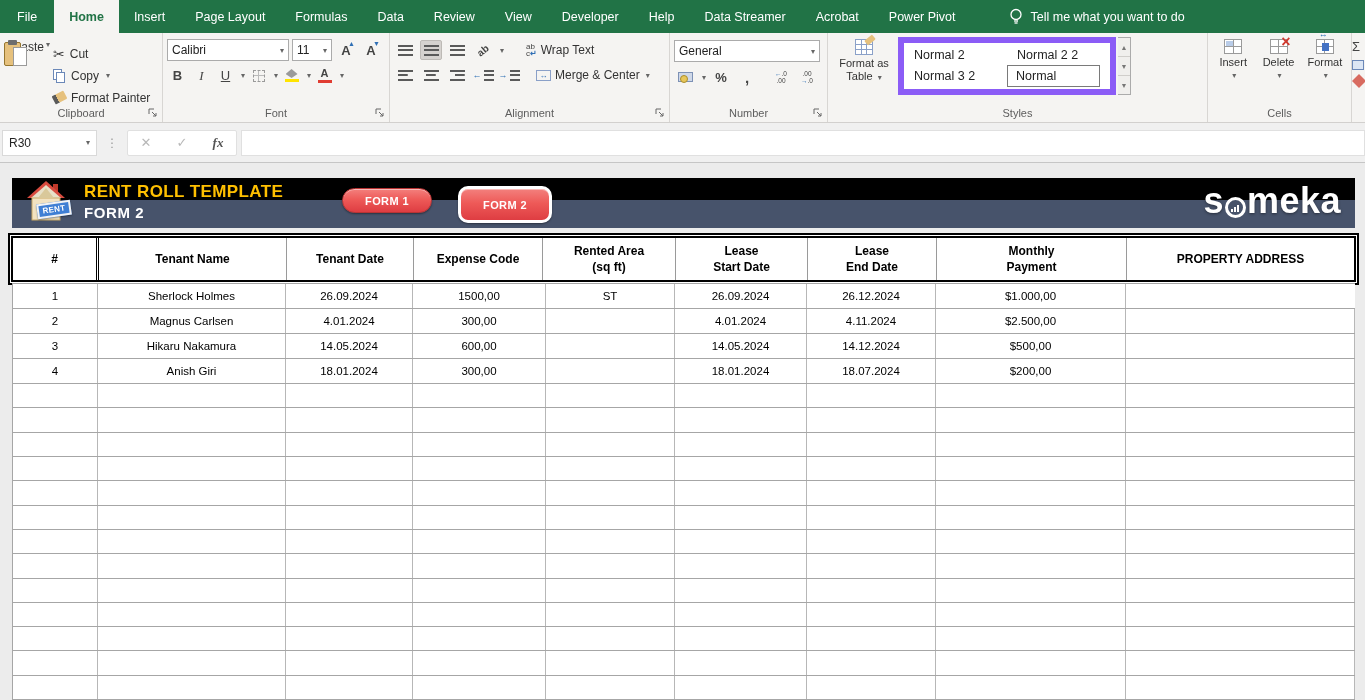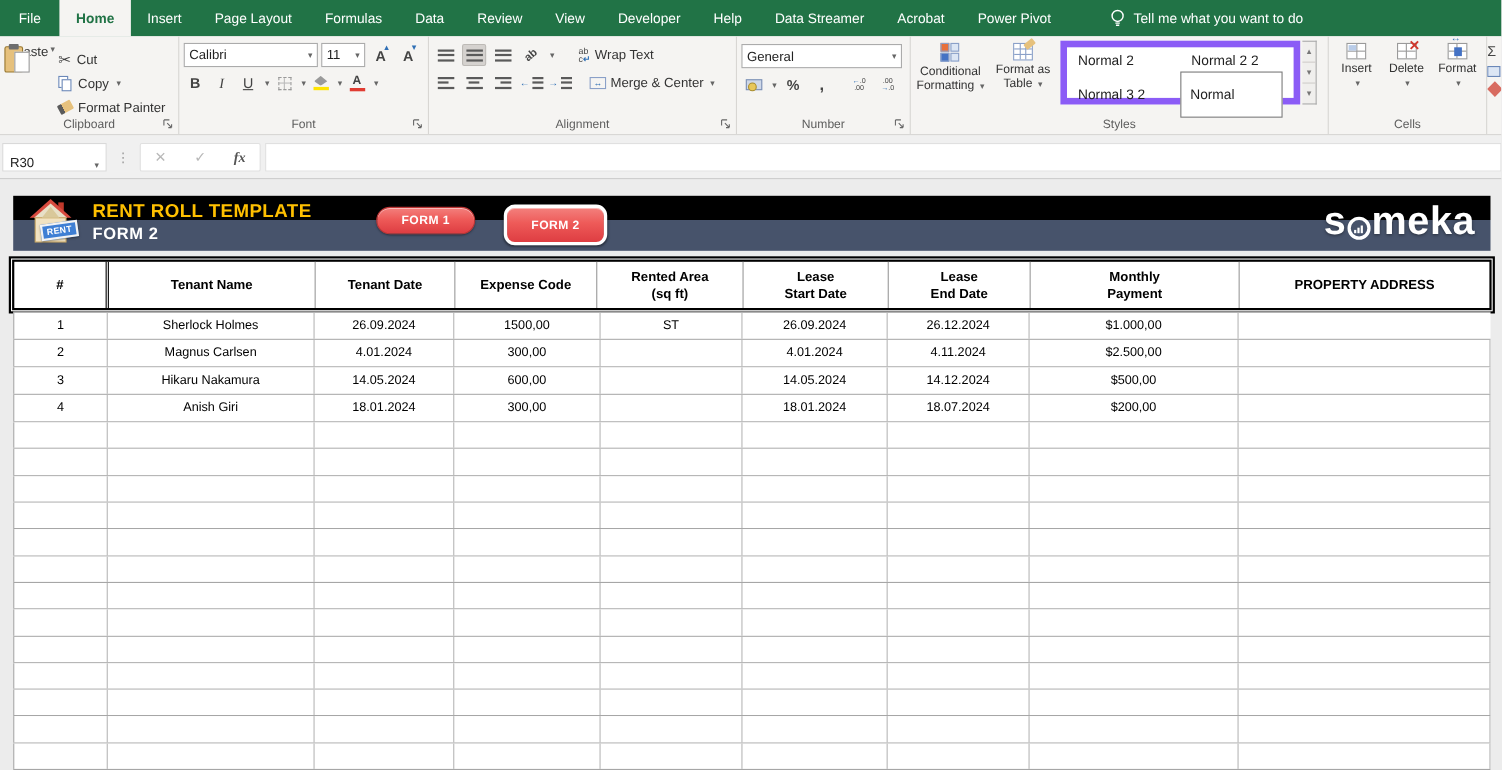--- a/index.html
+++ b/index.html
@@ -99,21 +99,21 @@
   .cf-art i { background:#dce6f4; border:1px solid #8aa0c8; }
   .cf-art i.r { background:#e8703a; } .cf-art i.b { background:#4472c4; }
   .fat-art { width:18px; height:16px; border:1px solid #8aa0c8; background:
       linear-gradient(#8aa0c8,#8aa0c8) 0 33%/100% 1px no-repeat,
       linear-gradient(#8aa0c8,#8aa0c8) 0 66%/100% 1px no-repeat,
       linear-gradient(#8aa0c8,#8aa0c8) 33% 0/1px 100% no-repeat,
       linear-gradient(#8aa0c8,#8aa0c8) 66% 0/1px 100% no-repeat,#fff; position:relative; }
   .fat-art::after { content:""; position:absolute; right:-3px; top:-3px; width:10px; height:6px; background:#e6c17d; transform:rotate(-40deg); border-radius:1px; }
   .gallery { width:218px; height:58px; background:#fff; border:6px solid #8b5cf6; display:grid; grid-template-columns:1fr 1fr; grid-template-rows:1fr 1fr; align-items:center; padding:2px 0; }
   .gal-item { font-size:12.5px; color:#1f1f1f; padding:3px 10px; cursor:pointer; align-self:center; }
-  .gal-item.selected { border:1.5px solid #7a7a7a; background:#fff; margin-right:10px; padding:13px 8px; }
+  .gal-item.selected { border:1.5px solid #7a7a7a; background:#fff; margin-right:10px; padding:3px 8px; }
   .gal-scroll { width:13px; height:58px; border:1px solid #ababab; border-left:none; background:#f0efed; display:flex; flex-direction:column; }
   .gal-scroll span { flex:1; display:flex; align-items:center; justify-content:center; font-size:7px; color:#777; cursor:pointer; }
   .gal-scroll span + span { border-top:1px solid #d0cecb; }
 
   
   .g-cells { width:144px; }
   .g-cells .rg-content { gap:2px; padding-top:4px; justify-content:center; }
   .cells-art { width:18px; height:15px; border:1px solid #9a9a9a; background:
       linear-gradient(#9a9a9a,#9a9a9a) 0 50%/100% 1px no-repeat,
       linear-gradient(#9a9a9a,#9a9a9a) 50% 0/1px 100% no-repeat,#fff; position:relative; }
@@ -124,21 +124,21 @@
 
   
   .g-edit { width:13px; border-right:none; overflow:hidden; }
   .g-edit .col { display:flex; flex-direction:column; gap:6px; padding-top:6px; }
   .g-edit span { font-size:13px; color:#444; }
   .edit-sq { width:12px; height:10px; border:1px solid #6b88b8; background:#dce6f4; }
   .edit-di { width:10px; height:10px; background:#d86b60; transform:rotate(45deg); margin-left:2px; }
 
   
   .fbar { position:absolute; left:0; top:123px; width:1365px; height:40px; background:#f0f0f0; border-bottom:1px solid #c6c6c6; display:flex; align-items:center; }
-  .namebox { width:95px; height:26px; background:#fff; border:1px solid #d9d9d9; margin-left:2px; display:flex; align-items:flex-end; padding:0 6px; font-size:12px; color:#222; cursor:pointer; }
+  .namebox { width:95px; height:26px; background:#fff; border:1px solid #d9d9d9; margin-left:2px; display:flex; align-items:center; padding:0 6px; font-size:12px; color:#222; cursor:pointer; }
   .namebox .dd { margin-left:auto; }
   .fdots { color:#9a9a9a; font-size:12px; margin:0 9px; }
   .fbtns { height:26px; background:#fff; border:1px solid #e0e0e0; border-radius:2px; display:flex; align-items:center; }
   .fbtns span { width:36px; text-align:center; font-size:13px; color:#b8b8b8; cursor:pointer; }
   .fx { font-style:italic; font-family:"Liberation Serif", serif; color:#555 !important; font-weight:bold; }
   .finput { flex:1; height:26px; background:#fff; border:1px solid #e0e0e0; margin-left:4px; font-size:12px; padding:0 6px; color:#222; }
 
   
   .sheet { position:absolute; left:0; top:163px; width:1365px; height:537px; background:#ececec; }
 
@@ -365,29 +365,20 @@
       <div class="rgroup-label">Number</div>
       <svg class="launcher" viewBox="0 0 10 10">
           <path d="M1 1 H6 M1 1 V6" stroke="#666" fill="none"></path>
           <path d="M4 4 L8 8 M8 8 V5 M8 8 H5" stroke="#666" fill="none"></path>
         </svg>
     </div>
 
     <div class="rgroup g-styles">
       <div class="rg-content">
         <div class="big-btn">
-          <span class="cf-art">
-              <i class="r"></i>
-              <i></i>
-              <i class="b"></i>
-              <i></i>
-            </span>
-          <span><span>Conditional</span><br><span>Formatting</span> <span class="dd">▾</span></span>
-        </div>
-        <div class="big-btn">
           <span class="fat-art"></span>
           <span><span>Format as</span><br><span>Table</span> <span class="dd">▾</span></span>
         </div>
         <div class="gallery">
           <div class="gal-item">Normal 2</div>
           <div class="gal-item">Normal 2 2</div>
           <div class="gal-item">Normal 3 2</div>
           <div class="gal-item selected">Normal</div>
         </div>
         <div class="gal-scroll">

